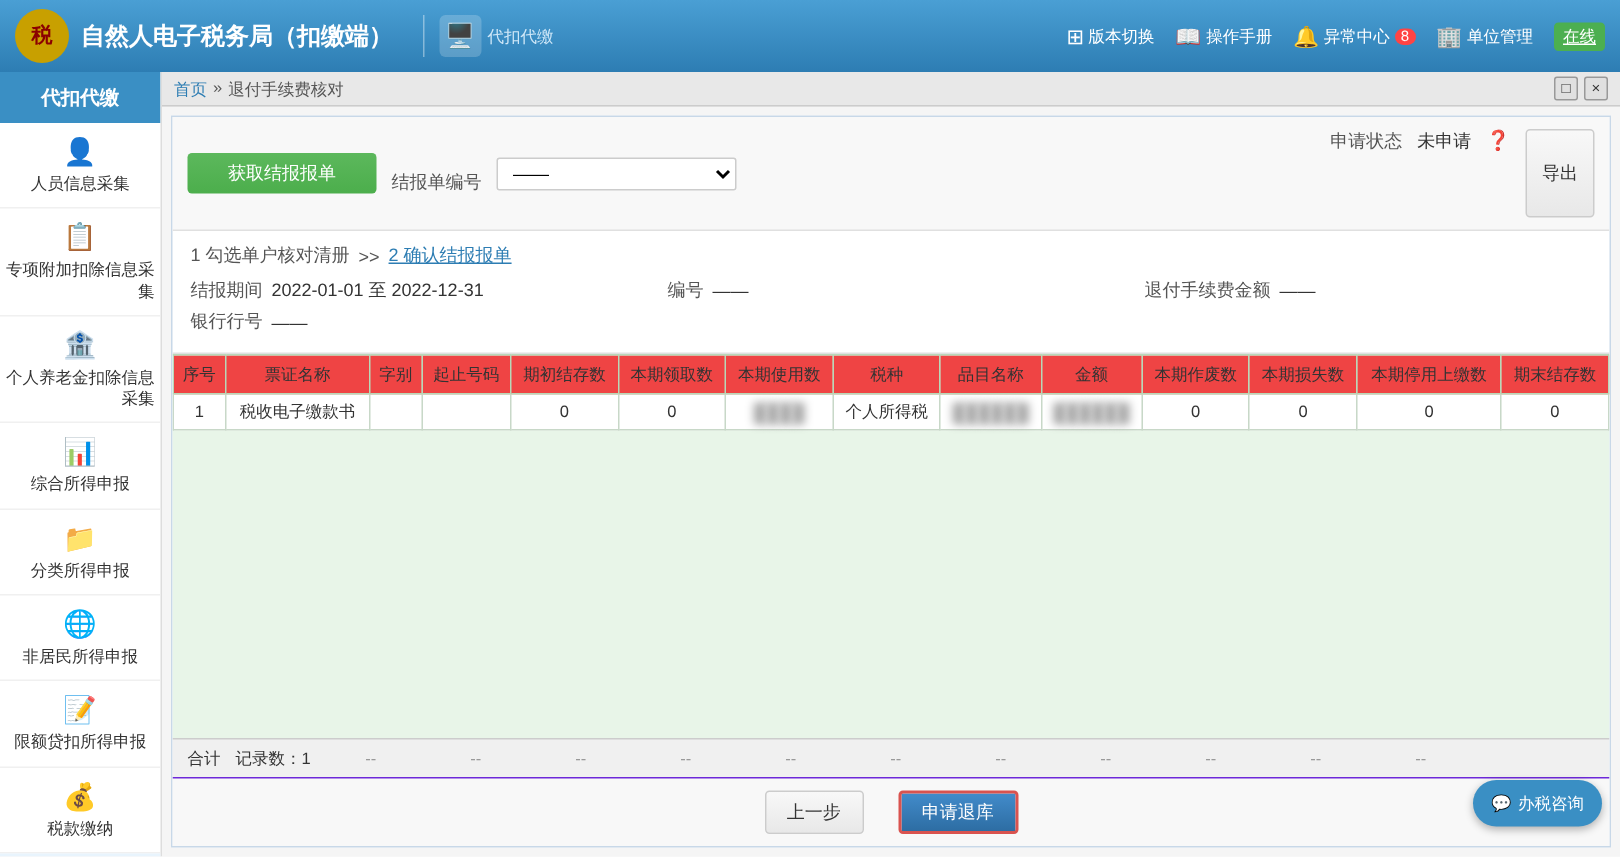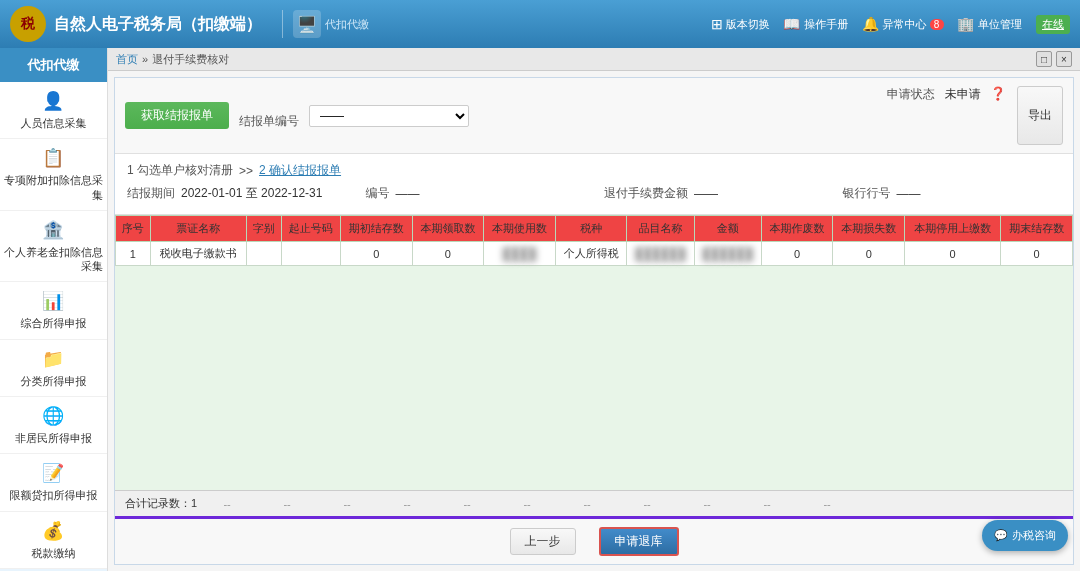--- a/index.html
+++ b/index.html
@@ -133,21 +133,21 @@
       overflow: hidden;
     }
     .inner-toolbar {
       padding: 8px 10px;
       display: flex; align-items: center; justify-content: space-between;
       border-bottom: 1px solid #e0e0e0;
       background: #f8f8f8;
     }
     .btn-green {
       background: linear-gradient(to bottom, #5cb85c, #4cae4c);
-      color: white; border: none; padding: 5px 16px;
+      color: white; border: none; padding: 5px 27px;
       border-radius: 3px; cursor: pointer; font-size: 12px;
     }
     .btn-prev {
       background: linear-gradient(to bottom, #f8f8f8, #e8e8e8);
       color: #333; border: 1px solid #ccc; padding: 4px 14px;
       border-radius: 3px; cursor: pointer; font-size: 12px;
     }
     .btn-submit {
       background: linear-gradient(to bottom, #428bca, #2d6da3);
       color: white; border: 2px solid #d9534f; padding: 4px 14px;
@@ -170,21 +170,21 @@
       border: 1px solid #ccc; padding: 2px 6px; border-radius: 2px;
       font-size: 12px; width: 160px; background: white;
     }
     .step-row {
       display: flex; align-items: center; gap: 6px; margin-bottom: 6px;
       color: #555; font-size: 12px;
     }
     .step-link { color: #2d7db3; cursor: pointer; font-size: 12px; }
     .blurred { color: transparent; text-shadow: 0 0 6px #aaa; font-size: 12px; user-select: none; }
     .info-grid {
-      display: grid; grid-template-columns: 1fr 1fr 1fr 1fr; gap: 14px 20px;
+      display: grid; grid-template-columns: 1fr 1fr 1fr; gap: 4px 20px;
       margin-bottom: 4px;
     }
     .info-row { display: flex; align-items: center; gap: 6px; }
 
     
     .table-container {
       flex: 1; overflow: auto;
       background: #e8f5e8;
     }
     table {
@@ -201,31 +201,31 @@
     tbody tr {
       background: white;
     }
     tbody tr:nth-child(even) { background: #f0faf0; }
     tbody td {
       padding: 4px; text-align: center;
       border: 1px solid #c8d8c8; color: #333;
     }
     .table-footer {
       background: #f0f0f0; border-top: 1px solid #ccc;
-      padding: 5px 10px; display: flex; align-items: center; 
+      padding: 5px 10px; display: flex; align-items: center; gap: 10px;
       font-size: 11px; color: #333;
     }
     .footer-cell {
       min-width: 60px; text-align: center; color: #999;
     }
 
     
     .bottom-bar {
-      background: #f8f8f8; border-top: 3px solid #6d28d9;
-      padding: 8px; display: flex; justify-content: center; gap: 23px; align-items: center;
+      background: #f8f8f8; border-top: 1px solid #6d28d9;
+      padding: 8px; display: flex; justify-content: center; gap: 23px;
     }
 
     
     .consult-fab {
       position: fixed; bottom: 20px; right: 12px;
       background: #3a8fc4; color: white; border-radius: 20px;
       padding: 8px 12px; font-size: 11px; cursor: pointer;
       display: flex; align-items: center; gap: 4px;
       box-shadow: 0 2px 6px rgba(0,0,0,0.3);
     }

